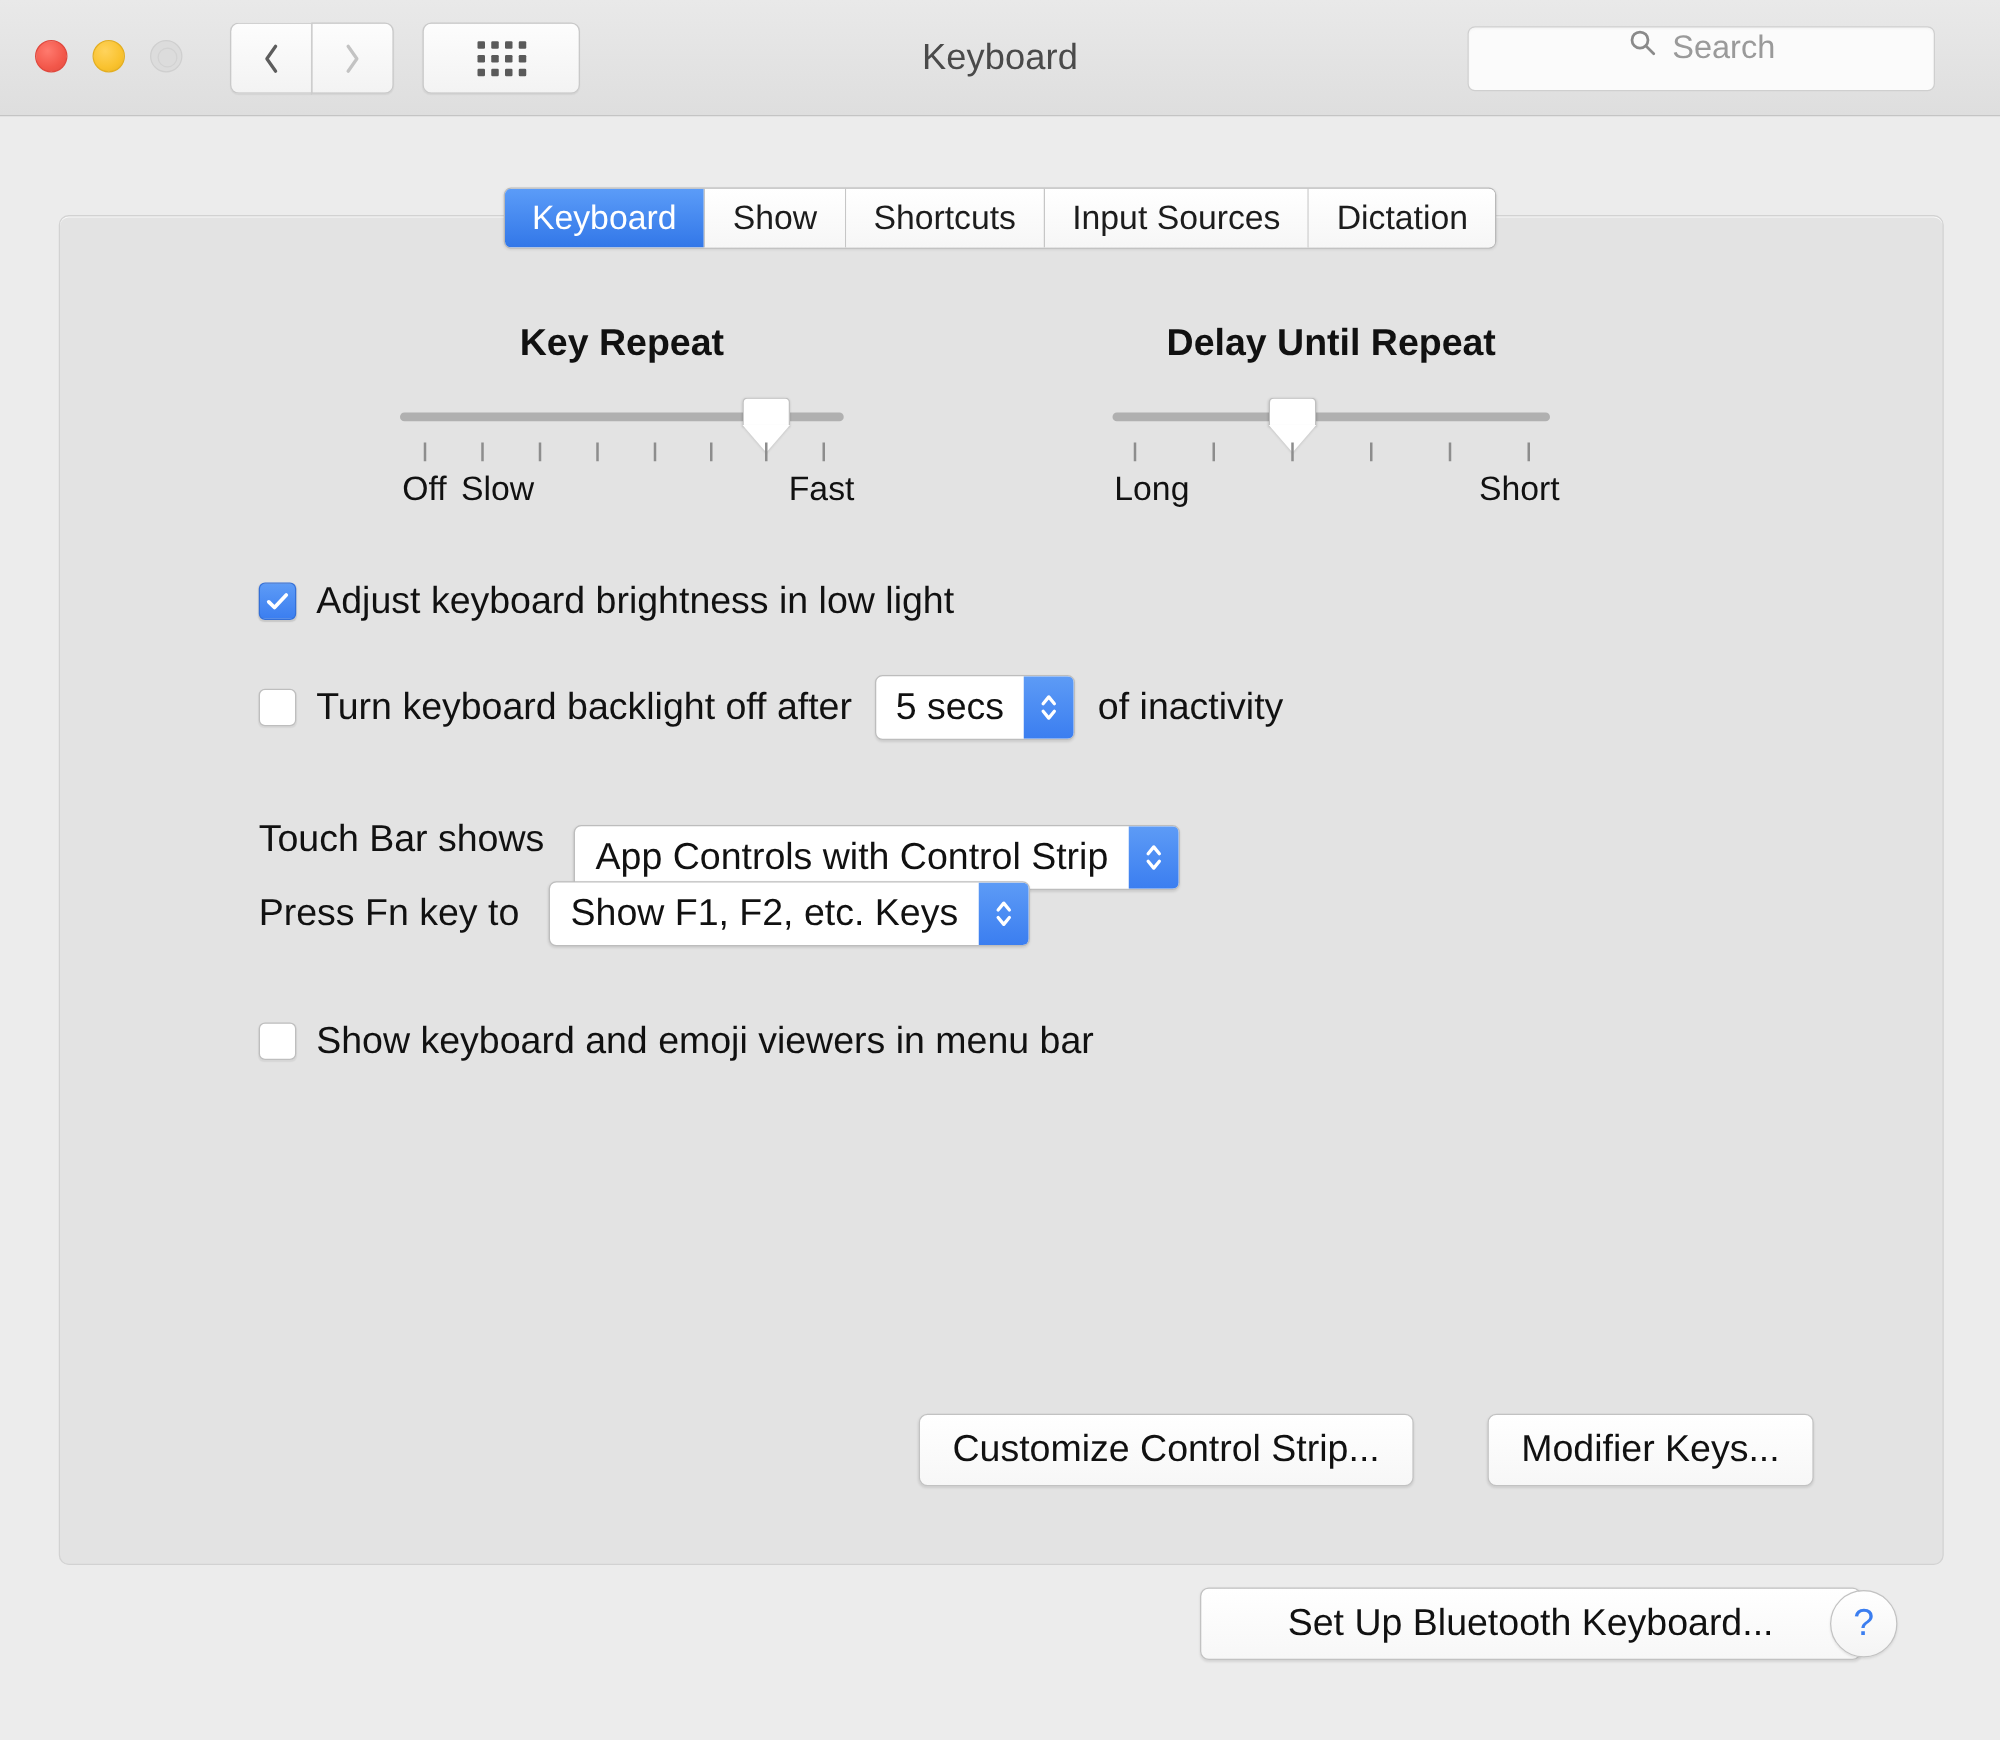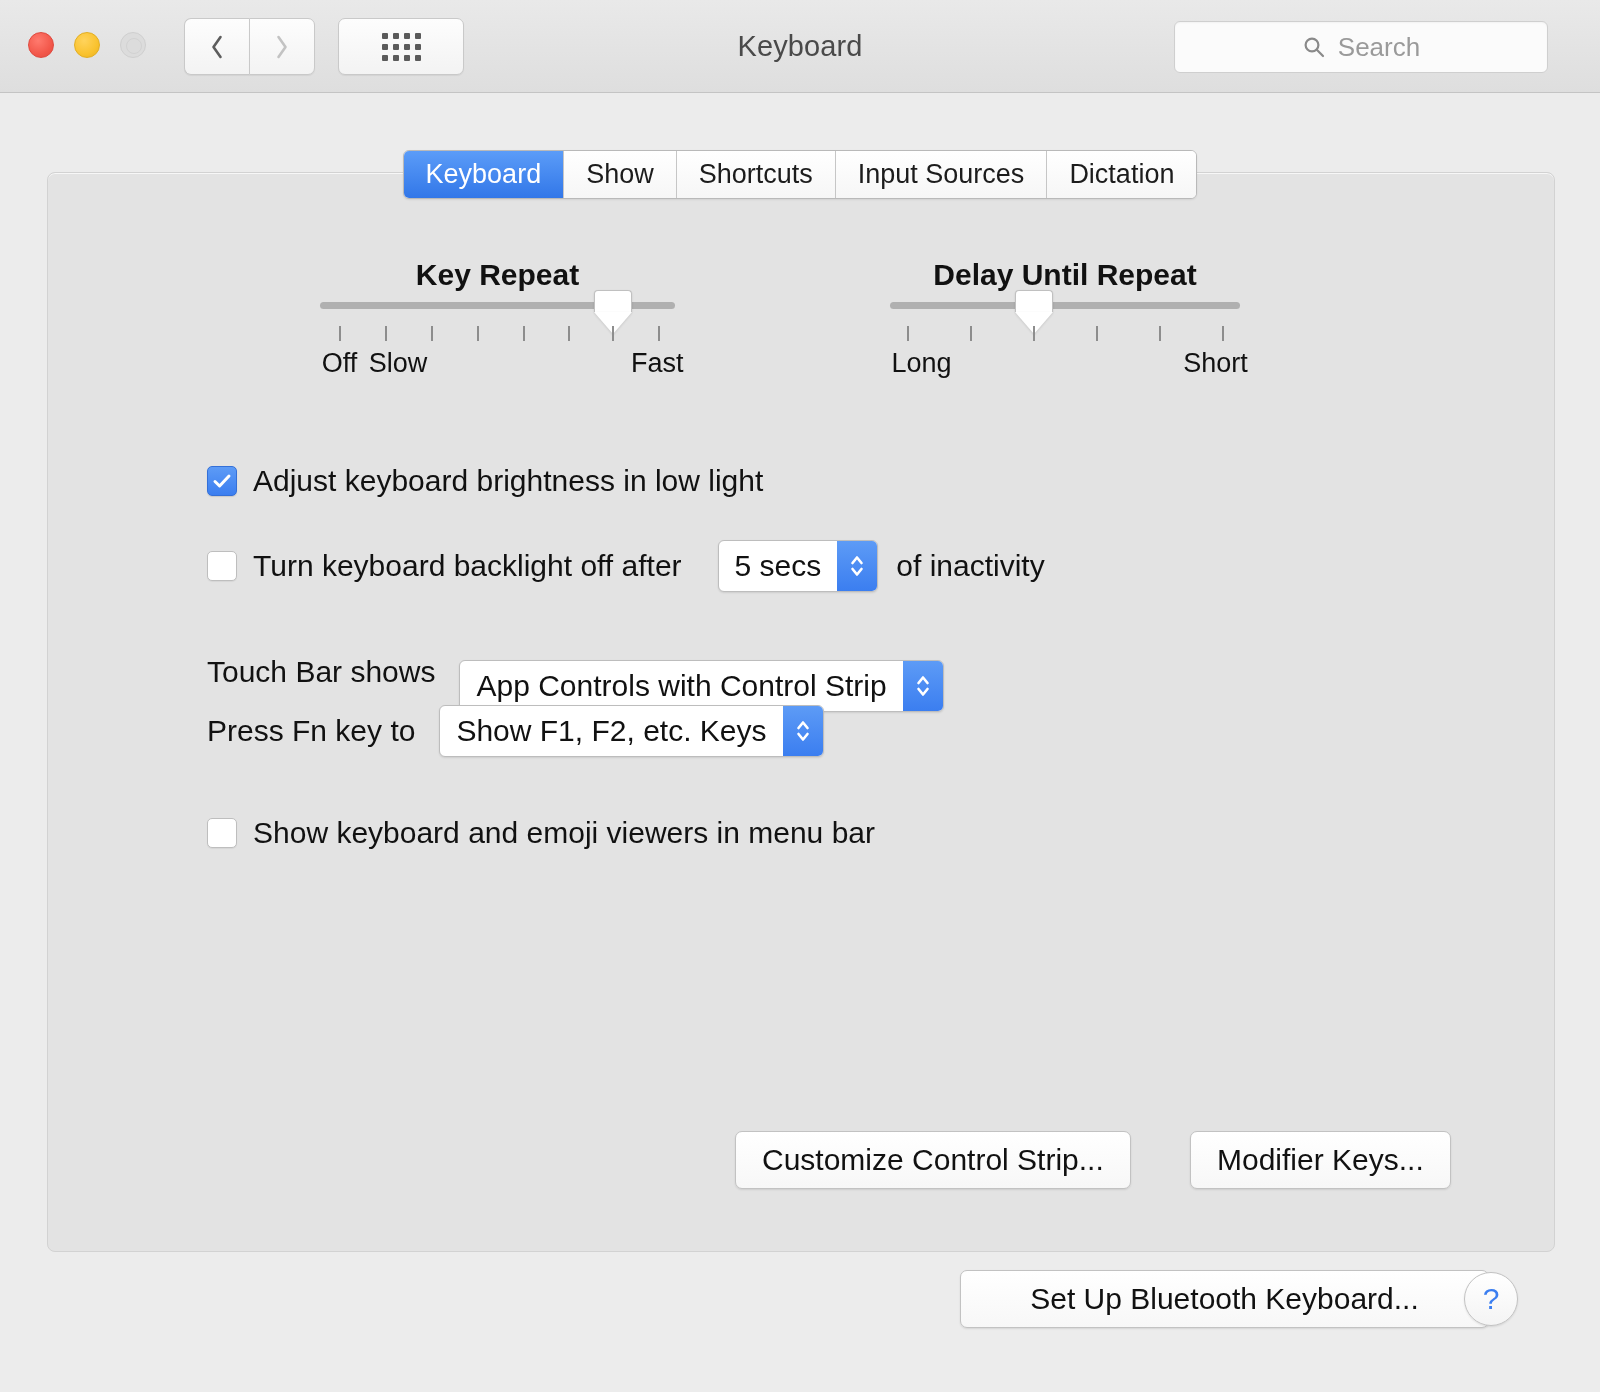--- a/index.html
+++ b/index.html
@@ -114,21 +114,20 @@
   }
 
   .search-field {
     position: absolute;
     right: 52px; top: 21px;
     width: 372px; height: 50px;
     background: #fbfbfb;
     border: 1px solid #cfcfcf;
     border-radius: 6px;
     display: flex;
-    align-items: center;
     justify-content: center;
     gap: 12px;
     box-shadow: inset 0 1px 2px rgba(0,0,0,0.04);
   }
   .search-icon { width: 24px; height: 24px; }
   .search-icon circle, .search-icon line { stroke: #8a8a8a; fill: none; stroke-width: 2.2; stroke-linecap: round; }
   .search-ph {
     font-size: 26px;
     color: #9a9a9a;
   }
@@ -181,20 +180,21 @@
 
   
   .slider-block {
     position: absolute;
   }
   .slider-title {
     text-align: center;
     font-size: 30px;
     font-weight: bold;
     color: #111;
+    margin-bottom: 28px;
   }
   .slider-wrap {
     position: relative;
     height: 26px;
   }
   .slider-track {
     position: absolute;
     left: 0; top: 10px;
     width: 100%;
     height: 7px;
@@ -483,21 +483,21 @@
       <svg viewBox="0 0 22 22">
         <path d="M4 11.5 L8.6 16 L18 6"></path>
       </svg>
     </div>
     <div class="row-label">Adjust keyboard brightness in low light</div>
   </div>
 
   <div class="check-row" style="left:207px; top:540px;">
     <div class="checkbox off"></div>
     <div class="row-label">Turn keyboard backlight off after</div>
-    <div class="popup" style="margin-left:36px;">
+    <div class="popup" style="margin-left:18px;">
       <span class="val">5 secs</span>
       <span class="arrows">
         <svg viewBox="0 0 18 30">
           <path d="M4.5 12 L9 6.5 L13.5 12"></path>
           <path d="M4.5 18 L9 23.5 L13.5 18"></path>
         </svg>
       </span>
     </div>
     <div class="plain-label" style="margin-left:18px;">of inactivity</div>
   </div>

